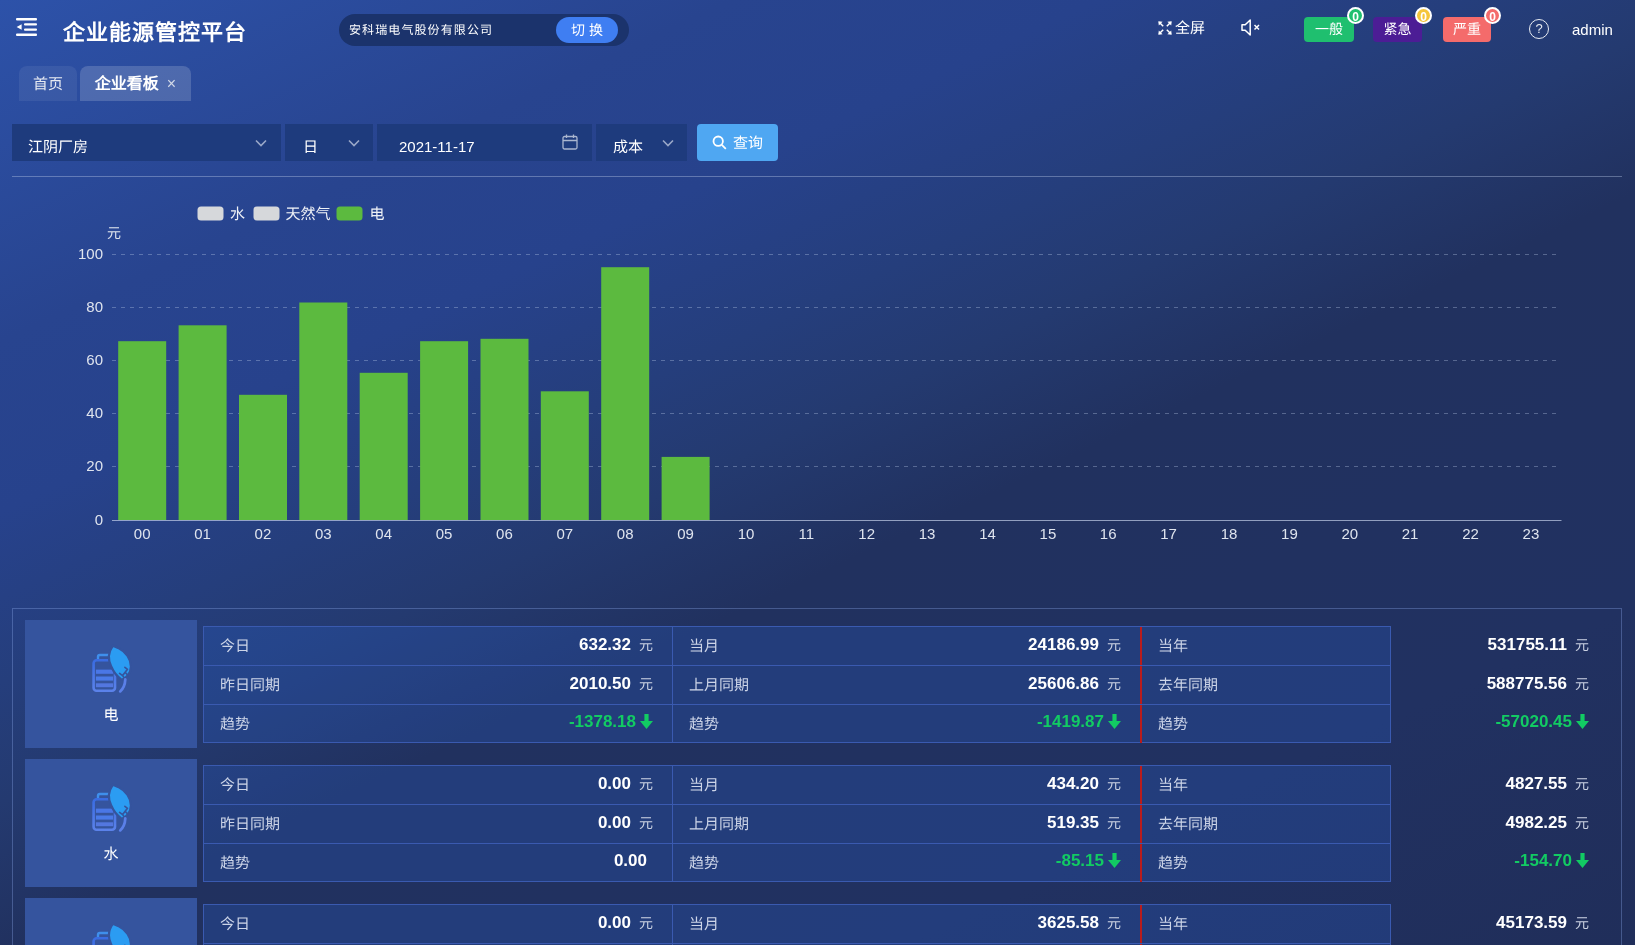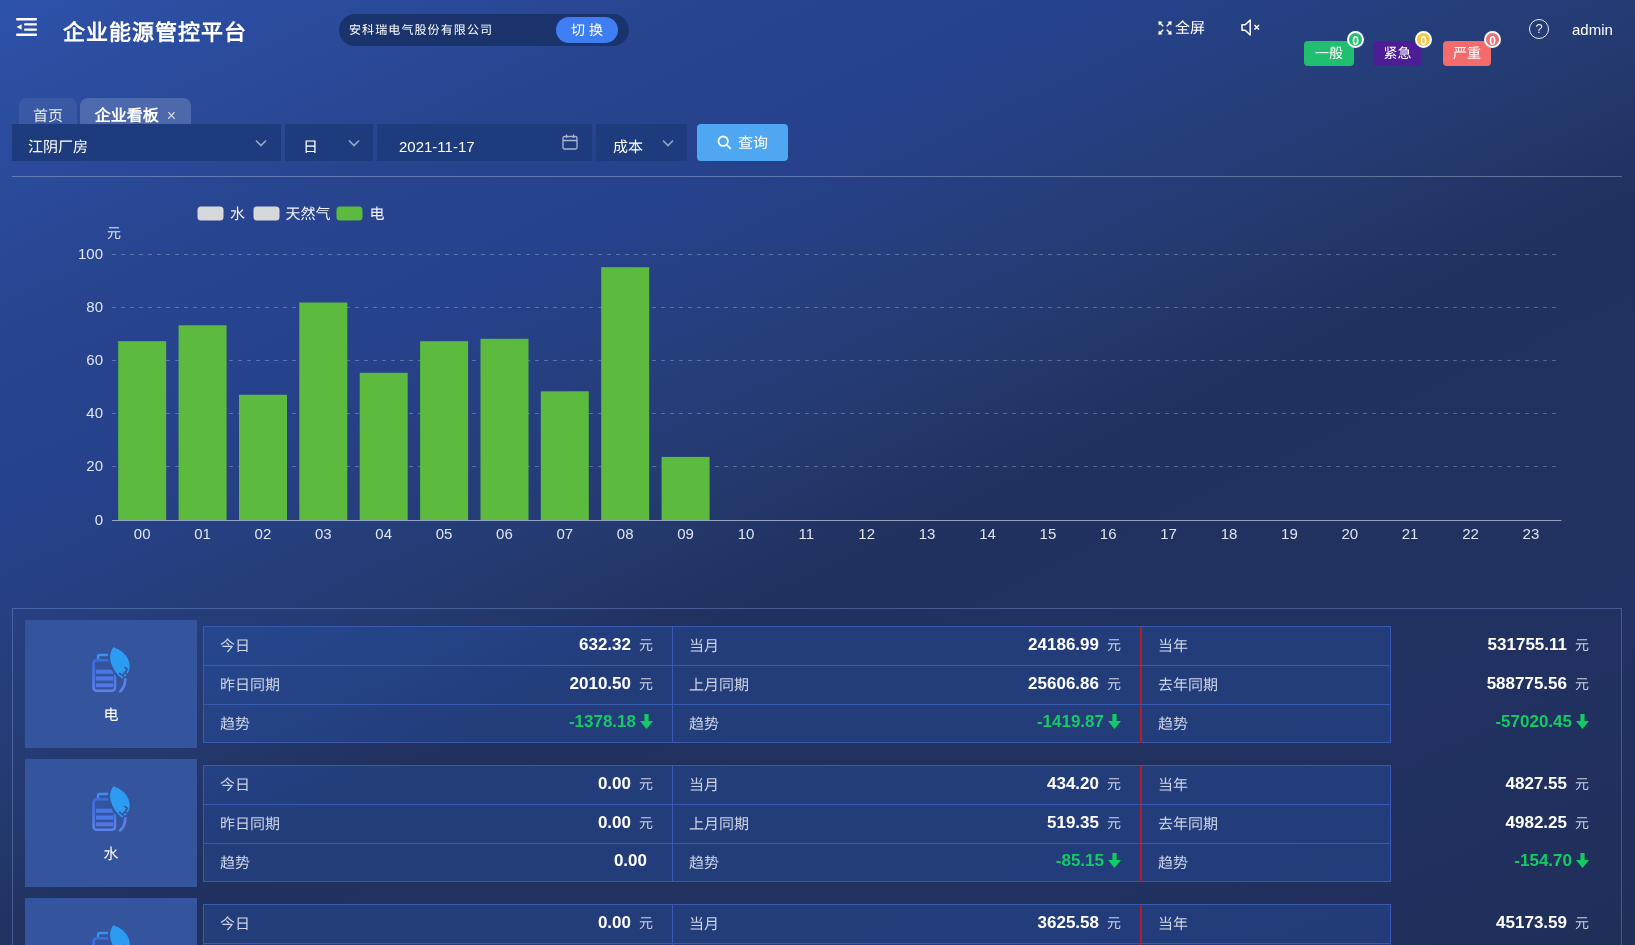--- a/index.html
+++ b/index.html
@@ -12,38 +12,38 @@
   }
   .abs { position:absolute; }
   
   .title { left:63px; top:14px; font-size:22px; font-weight:bold; letter-spacing:1px; color:#fff; }
   .pill { left:339px; top:14px; width:290px; height:32px; border-radius:16px; background:#1b336c; }
   .pill .cname { position:absolute; left:10px; top:0; line-height:32px; font-size:12px; letter-spacing:1.1px; color:#fff; }
   .switch { position:absolute; left:217px; top:3px; width:62px; height:26px; border-radius:13px;
     background:#3f7ef2; color:#fff; font-size:14px; text-align:center; line-height:26px; letter-spacing:4px; text-indent:4px;}
   .fullscr { left:1158px; top:16px; font-size:15px; color:#fff; }
   .fullscr svg { vertical-align:-2px; margin-right:3px; }
-  .alarmbtn { top:17px; height:25px; border-radius:4px; font-size:14px; color:#fff; text-align:center; line-height:25px;margin-top:24px; }
+  .alarmbtn { top:17px; height:25px; border-radius:4px; font-size:14px; color:#fff; text-align:center; line-height:25px; }
   .badge { position:absolute; width:17px; height:17px; border-radius:50%; border:2px solid #fff; top:-10px;
     font-size:12px; line-height:17px; text-align:center; color:#fff; font-weight:bold;}
   .admin { left:1572px; top:21px; font-size:15px; color:#fff; }
   
-  .tab { top:66px; height:28px; border-radius:8px 8px 0 0; font-size:15px; line-height:35px; text-align:center;margin-top:32px; }
+  .tab { top:66px; height:35px; border-radius:8px 8px 0 0; font-size:15px; line-height:35px; text-align:center; }
   .tab1 { left:19px; width:58px; background:rgba(255,255,255,0.07); color:#e6eaf2; }
   .tab2 { left:80px; width:111px; background:rgba(255,255,255,0.17); color:#fff; font-weight:bold; font-size:16px; }
   .tab2 .x { font-weight:normal; color:#d3dae8; font-size:16px; margin-left:8px; }
   
   .fitem { top:124px; height:37px; background:#1e3b7d; color:#fff; font-size:15px; line-height:37px; }
   .sel1 { left:12px; width:269px; }
   .sel2 { left:285px; width:88px; }
   .fdate { left:377px; width:215px; }
   .sel3 { left:596px; width:91px; }
   .ftext { position:absolute; top:4px; }
   .chev { position:absolute; top:15px; }
-  .qbtn { left:697px; top:124px; width:91px; height:37px; background:#4fa7f2; border-radius:4px;
+  .qbtn { left:697px; top:124px; width:81px; height:37px; background:#4fa7f2; border-radius:4px;
     font-size:15px; color:#fff; line-height:37px; text-align:center; }
   
   .panel { left:12px; top:608px; width:1610px; height:402px; border:1px solid rgba(140,170,235,0.35); }
   .card { position:absolute; left:12px; width:172px; height:128px; background:#35549e; }
   .card .lbl { position:absolute; left:0; width:100%; top:87px; line-height:15px; text-align:center; font-size:15px; color:#fff; }
   .tbl { position:absolute; left:190px; width:1188px; height:117px; border:1px solid #3a5ab0; background:rgba(45,110,235,0.20); }
   .trow { position:absolute; left:0; width:100%; height:38px; }
   .trow.r2 { top:38px; border-top:1px solid #3a5ab0; height:39px; }
   .trow.r3 { top:77px; border-top:1px solid #3a5ab0; height:39px; }
   .tcell { position:absolute; top:0; height:100%; }

